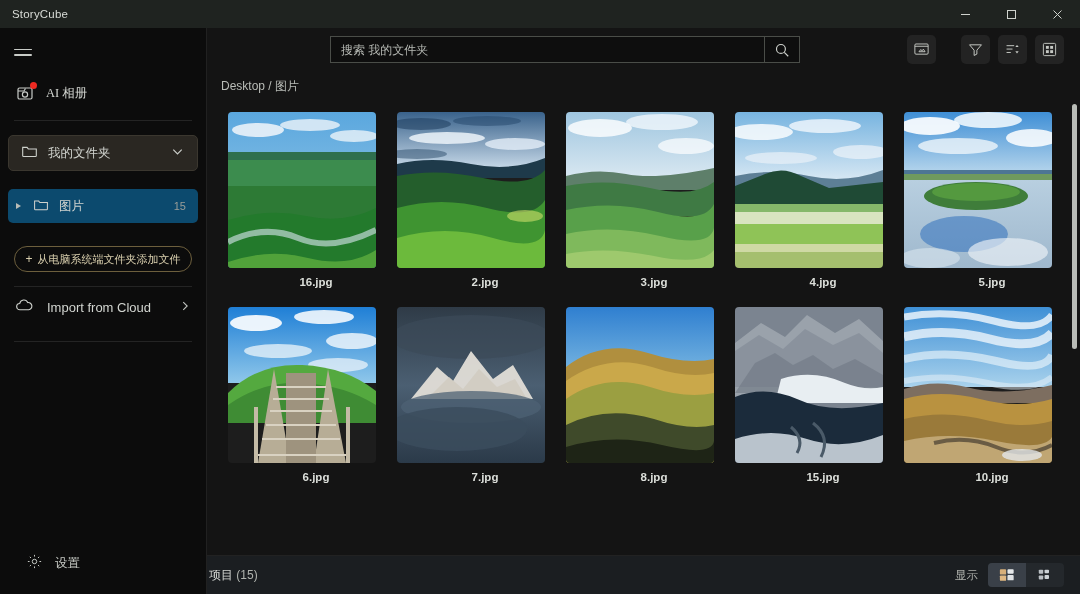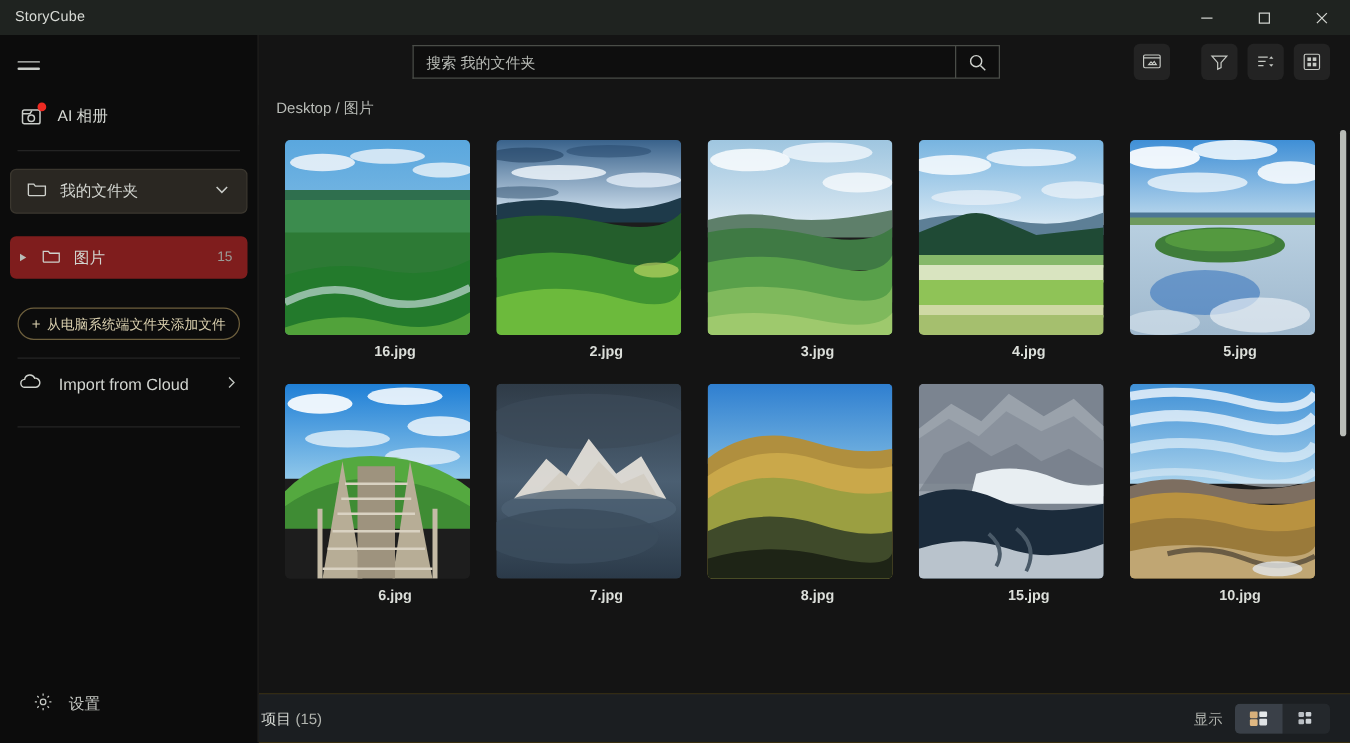--- a/index.html
+++ b/index.html
@@ -52,20 +52,21 @@
     display: flex; flex-direction: column; justify-content: center; gap: 4px;
   }
   .hamburger span { display:block; height: 1.5px; background: #c9ccc8; border-radius: 1px; }
   .hamburger span:nth-child(1){ width: 18px; }
   .hamburger span:nth-child(2){ width: 18px; }
 
   .ai-album {
     display: flex; align-items: center; gap: 10px;
     margin: 16px 0 0 16px; height: 26px;
     position: relative;
+    font-family: Liberation Serif, serif;
   }
   .ai-icon { position: relative; width: 20px; height: 20px; color:#c9ccc8; }
   .ai-dot {
     position: absolute; right: -1px; top: -1px;
     width: 7px; height: 7px; border-radius: 50%;
     background: #ee2a22;
   }
   .ai-label { font-size: 12.5px; color: #d6d9d4; }
 
   .divider { height:1px; background:#242424; margin: 14px 14px 0 14px; }
@@ -75,21 +76,21 @@
     display: flex; align-items: center; gap: 10px;
     padding: 0 12px; border-radius: 5px;
     color: #d2d5d0; font-size: 12.5px;
   }
   .nav-item.myfolder {
     margin-top: 14px;
     background: #2a2722;
     border: 1px solid #3b372f;
   }
   .nav-item.subfolder {
-    margin-top: 5px; background:#7f1d1d; height: 34px;
+    margin-top: 5px; background:#0c4a6e; height: 34px;
     padding-left: 8px;
   }
   .nav-item .spacer { flex: 1; }
   .chev-down { color:#c9ccc8; }
   .tri { width:0;height:0;border-left:5px solid #b9bcb7;border-top:3.5px solid transparent;border-bottom:3.5px solid transparent; margin-right:2px; }
   .count { font-size: 11px; color: #9a9d98; }
 
   .add-btn {
     margin: 10px 14px 0 14px; height: 26px;
     border: 1px solid #6d5f3d; border-radius: 13px;
@@ -106,21 +107,21 @@
   }
   .cloud-item .spacer { flex:1; }
 
   .settings {
     margin: auto 0 0 0; padding: 0 0 14px 26px;
     display: flex; align-items: center; gap: 12px;
     color: #c7cac5; font-size: 12.5px; height: 48px;
   }
 
   
-  .main { flex: 1; display: flex; flex-direction: column; min-width: 0; background: #eab308; }
+  .main { flex: 1; display: flex; flex-direction: column; min-width: 0; background: #0ea5e9; }
 
   .toolbar {
     height: 44px; flex: 0 0 44px;
     display: flex; align-items: center;
     position: relative; background: #141414;
   }
   .search-wrap {
     position: absolute; left: 123px; top: 8px;
     width: 470px; height: 27px;
     display: flex;

